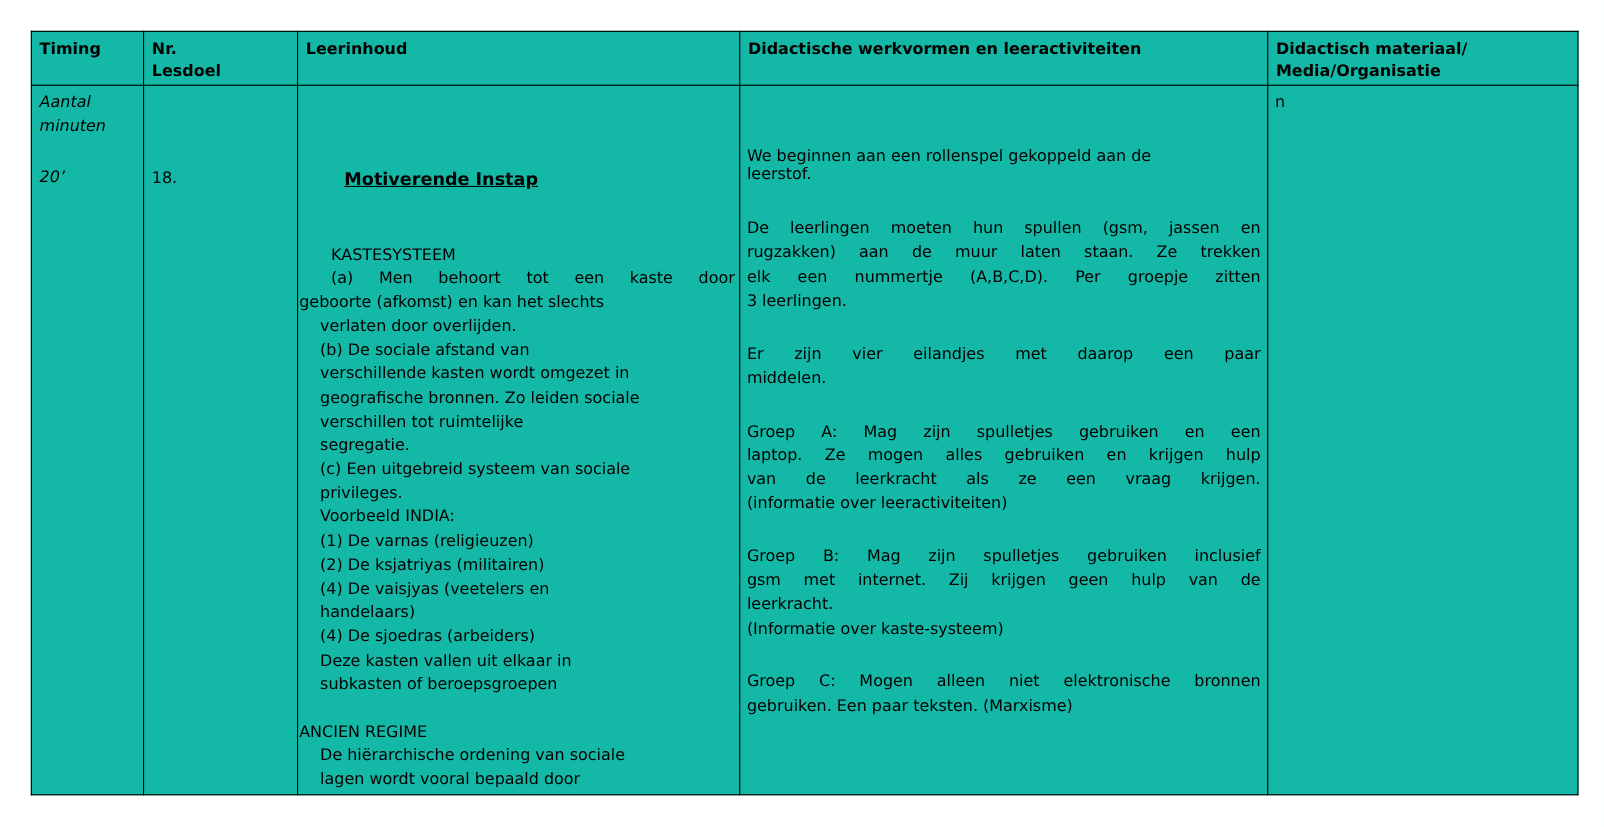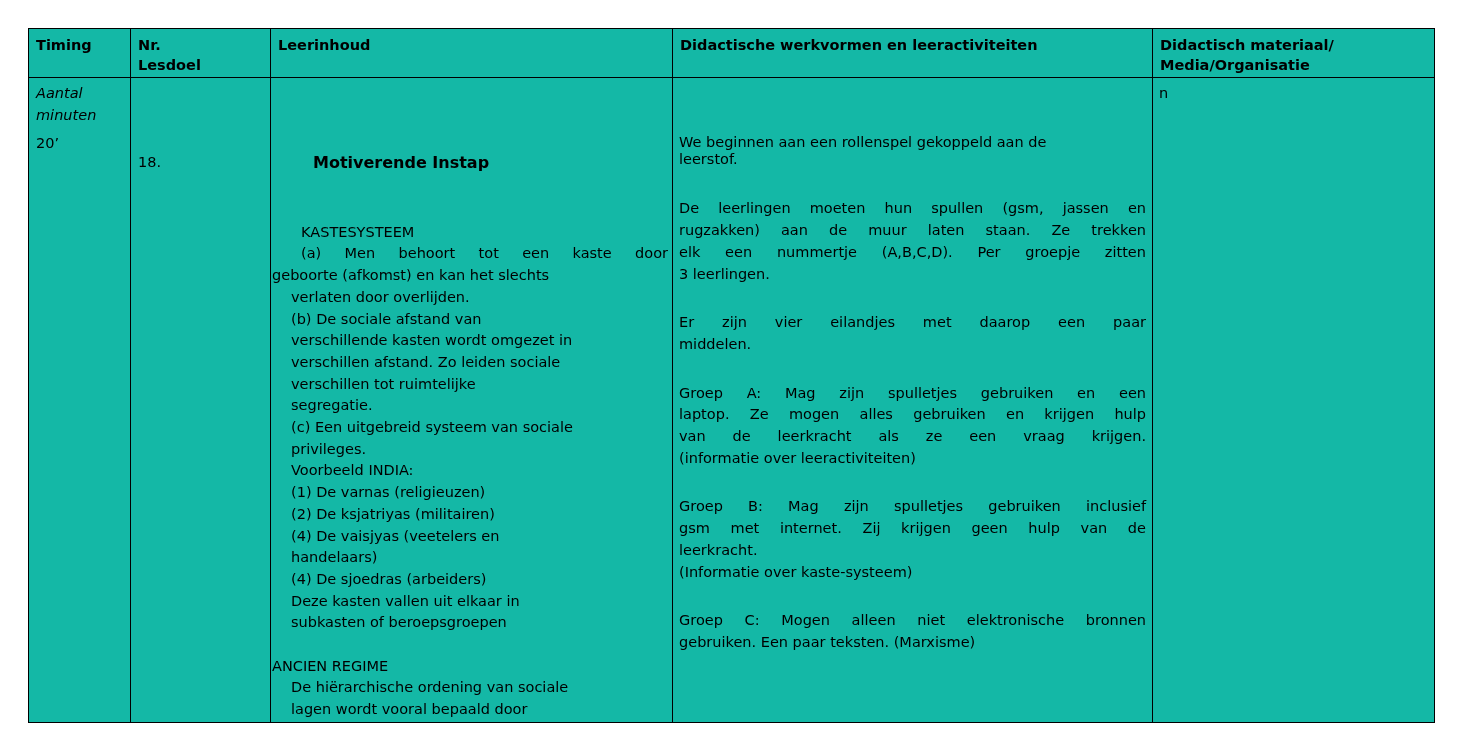--- a/index.html
+++ b/index.html
@@ -21,29 +21,29 @@
 
   th, td { border: 1.5px solid #000; vertical-align: top; text-align: left; }
   th {
     font-size: 14.5px; font-weight: bold; line-height: 20px;
     white-space: pre-line; padding: 6px 4px 2px 7px; height: 45px;
   }
   tr.body-row td { height: 645px; font-size: 14.5px; line-height: 21.7px; }
 
   td.cell-timing { padding: 5px 3px 0 7px; }
   .timing-label { font-style: italic; white-space: pre-line; }
-  .timing-value { margin-top: 7px; }
+  .timing-value { font-style: italic; margin-top: 25px; }
 
   td.cell-lesdoel { padding: 5px 3px 0 7px; }
   .lesdoel-value { margin-top: 69px; }
 
   td.cell-leerinhoud { padding: 0 4px 0 1px; }
   .leerinhoud-title {
     font-weight: bold; font-size: 16px;
-    margin: 74px 0 48px 41px; line-height: 21.7px;
+    margin: 74px 0 48px 41px; line-height: 21.7px; text-decoration: underline;
   }
   .ln { line-height: 21.7px; }
   .ind0 { margin-left: 0; }
   .ind1 { margin-left: 19px; }
   .ind2 { margin-left: 29px; }
   .ind3 { }
   .gap { height: 21.7px; }
   .j { text-align: justify; text-align-last: justify; }
 
   td.cell-werkvormen { padding: 0 6px; }
@@ -87,21 +87,21 @@
     </td>
     <td class="cell-leerinhoud">
       <div class="leerinhoud-title">Motiverende Instap</div>
       <div class="leerinhoud-lines">
             <div class="ln ind2">KASTESYSTEEM</div>
             <div class="ln ind2 j">(a) Men behoort tot een kaste door</div>
             <div class="ln ind0">geboorte (afkomst) en kan het slechts</div>
             <div class="ln ind1">verlaten door overlijden.</div>
             <div class="ln ind1">(b) De sociale afstand van</div>
             <div class="ln ind1">verschillende kasten wordt omgezet in</div>
-            <div class="ln ind1">verschillen afstand. Zo leiden sociale</div>
+            <div class="ln ind1">geografische bronnen. Zo leiden sociale</div>
             <div class="ln ind1">verschillen tot ruimtelijke</div>
             <div class="ln ind1">segregatie.</div>
             <div class="ln ind1">(c) Een uitgebreid systeem van sociale</div>
             <div class="ln ind1">privileges.</div>
             <div class="ln ind1">Voorbeeld INDIA:</div>
             <div class="ln ind1">(1) De varnas (religieuzen)</div>
             <div class="ln ind1">(2) De ksjatriyas (militairen)</div>
             <div class="ln ind1">(4) De vaisjyas (veetelers en</div>
             <div class="ln ind1">handelaars)</div>
             <div class="ln ind1">(4) De sjoedras (arbeiders)</div>

